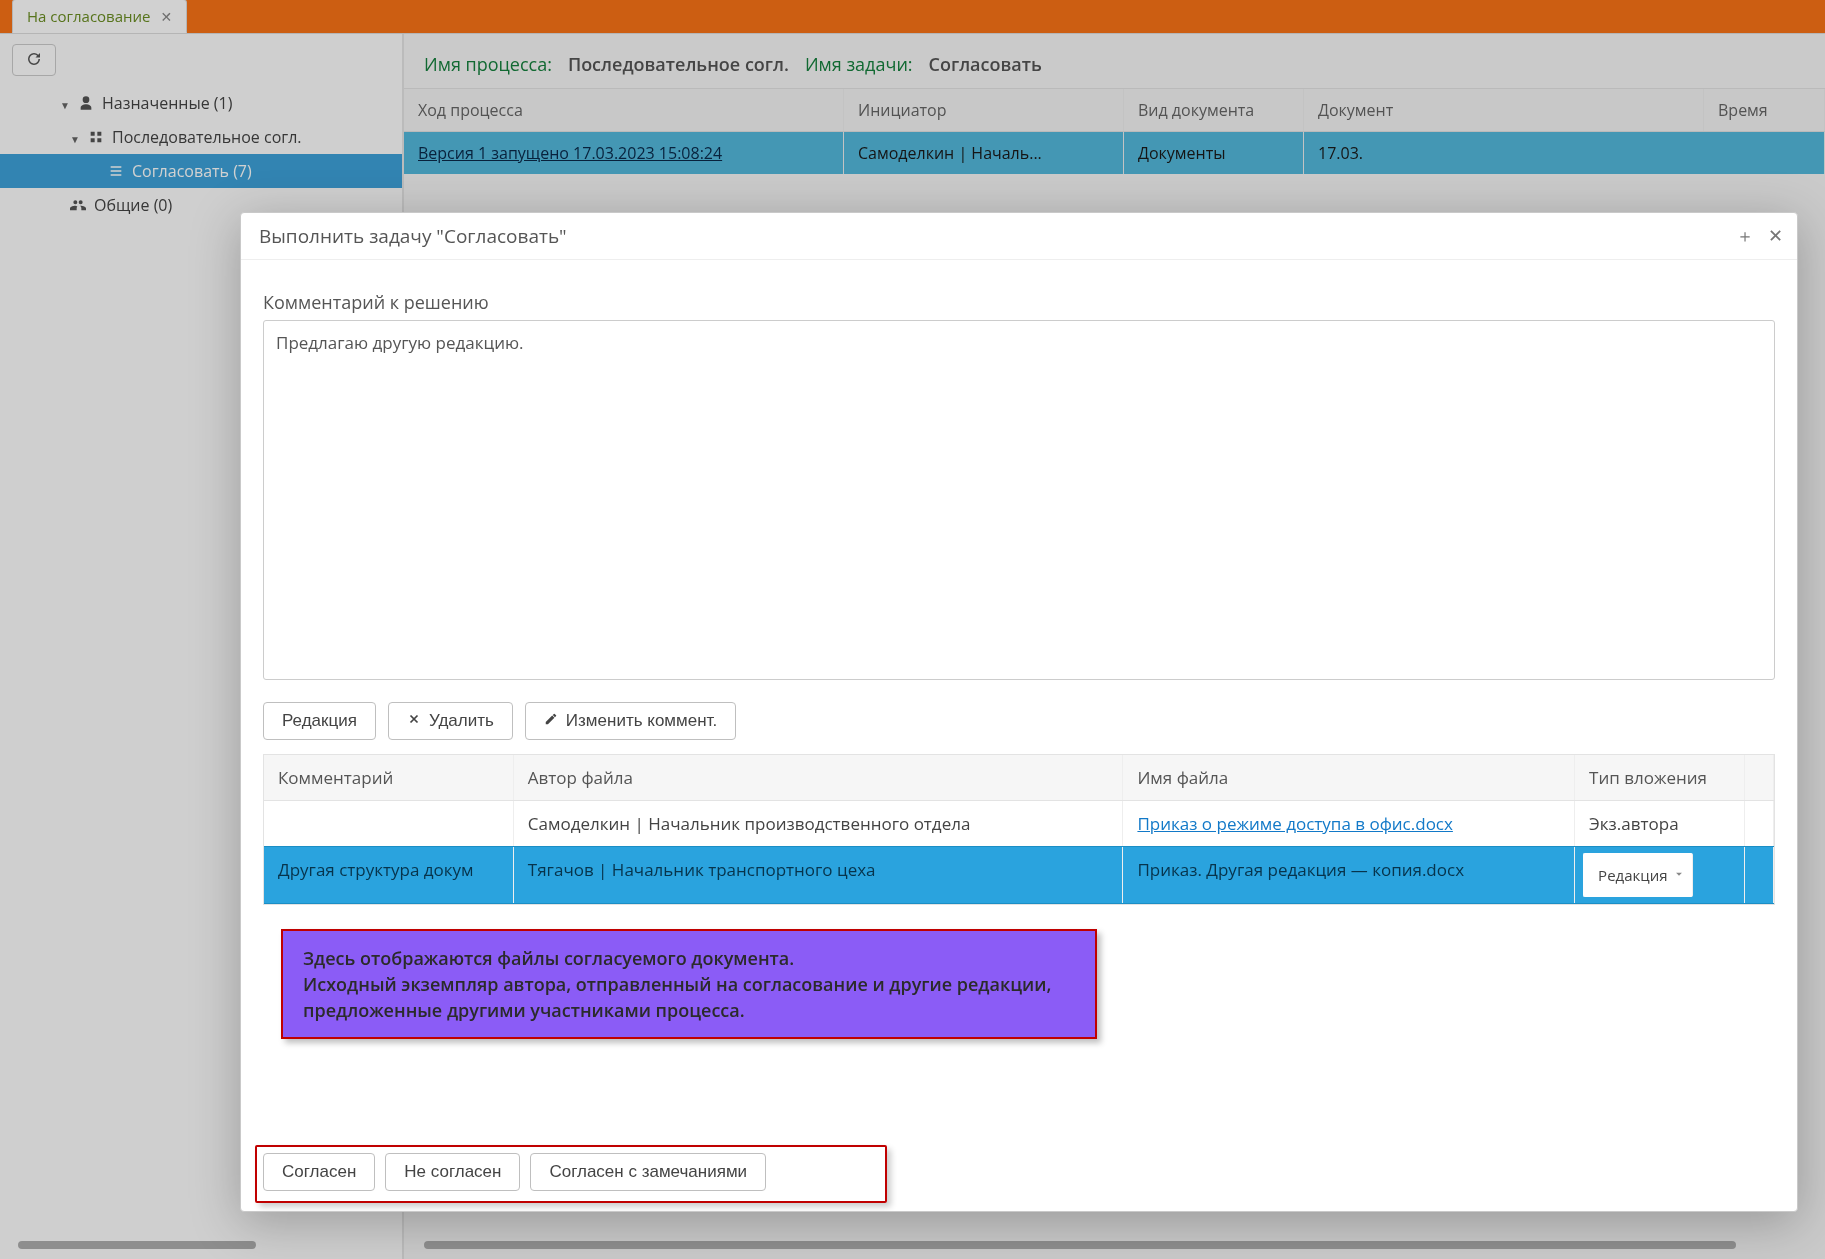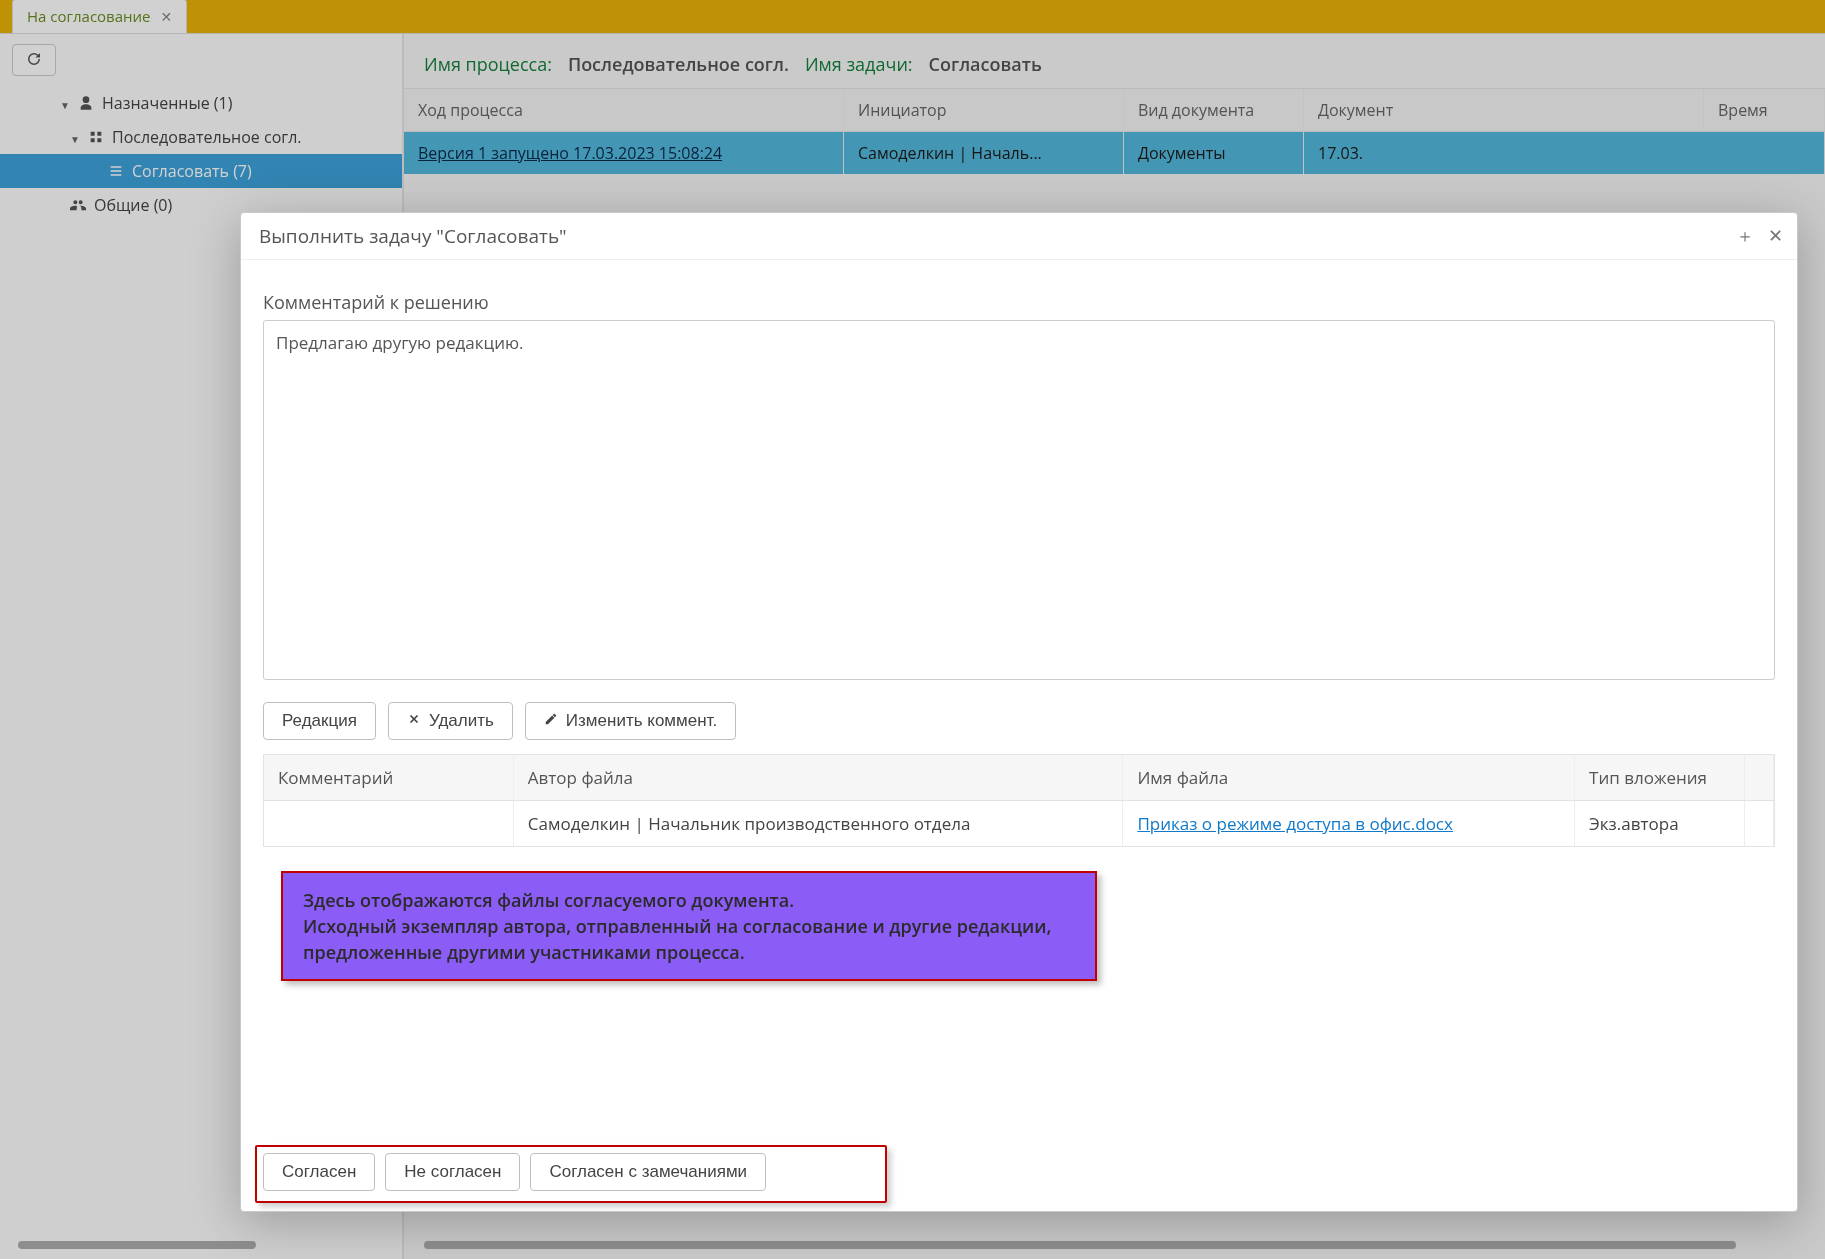--- a/index.html
+++ b/index.html
@@ -9,21 +9,21 @@
   font-size: 16px;
   color: #333;
   background: #f7f7f7;
 }
 .app-root { position: relative; width: 1825px; height: 1259px; }
 
 
 .dim-overlay { position: absolute; inset: 0; background: rgba(0,0,0,0.18); z-index: 5; }
 
 
-.tabstrip { height: 34px; background: #eab308; border-bottom: 1px solid #ddd; display: flex; align-items: flex-end; padding-left: 12px; }
+.tabstrip { height: 34px; background: #f97316; border-bottom: 1px solid #ddd; display: flex; align-items: flex-end; padding-left: 12px; }
 .tab { display: flex; align-items: center; gap: 10px; padding: 6px 14px; background: #fff; border: 1px solid #ddd; border-bottom-color: #fff; border-radius: 4px 4px 0 0; font-size: 15px; color: #6b8e23; }
 .tab .tab-close { color: #888; font-size: 14px; }
 
 
 .main { display: flex; height: calc(100% - 34px); }
 .leftpane { width: 404px; border-right: 2px solid #e5e5e5; background: #fdfdfd; padding: 10px 0; position: relative; }
 .refresh-bar { padding: 0 12px 10px 12px; }
 .btn-refresh { width: 44px; height: 32px; border: 1px solid #ccc; border-radius: 4px; background: #fff; display:flex; align-items:center; justify-content:center; }
 .btn-refresh svg { width: 18px; height: 18px; fill: #555; }
 
@@ -235,20 +235,34 @@
           <div class="fc-atype">Тип вложения</div>
           <div class="fc-tail"></div>
         </div>
         <div class="ft-row">
           <div class="fc-comment"></div>
           <div class="fc-author">Самоделкин | Начальник производственного отдела</div>
           <div class="fc-fname"><span class="lnk">Приказ о режиме доступа в офис.docx</span></div>
           <div class="fc-atype">Экз.автора</div>
           <div class="fc-tail"></div>
         </div>
+        <div class="ft-row sel">
+          <div class="fc-comment">Другая структура докум</div>
+          <div class="fc-author">Тягачов | Начальник транспортного цеха</div>
+          <div class="fc-fname">Приказ. Другая редакция — копия.docx</div>
+          <div class="fc-atype" style="padding:6px 8px;">
+            <div class="atype-select">
+              <span>Редакция</span>
+              <span class="chev"><svg viewBox="0 0 24 24">
+                    <path d="M7 10l5 5 5-5z"></path>
+                  </svg></span>
+            </div>
+          </div>
+          <div class="fc-tail"></div>
+        </div>
       </div>
 
       <div class="hint-box">
         <div>Здесь отображаются файлы согласуемого документа.</div>
         <div>Исходный экземпляр автора, отправленный на согласование и другие редакции, предложенные другими участниками процесса.</div>
       </div>
 
       <div class="decision-row">
         <div class="decision-frame"></div>
         <button class="btn">

